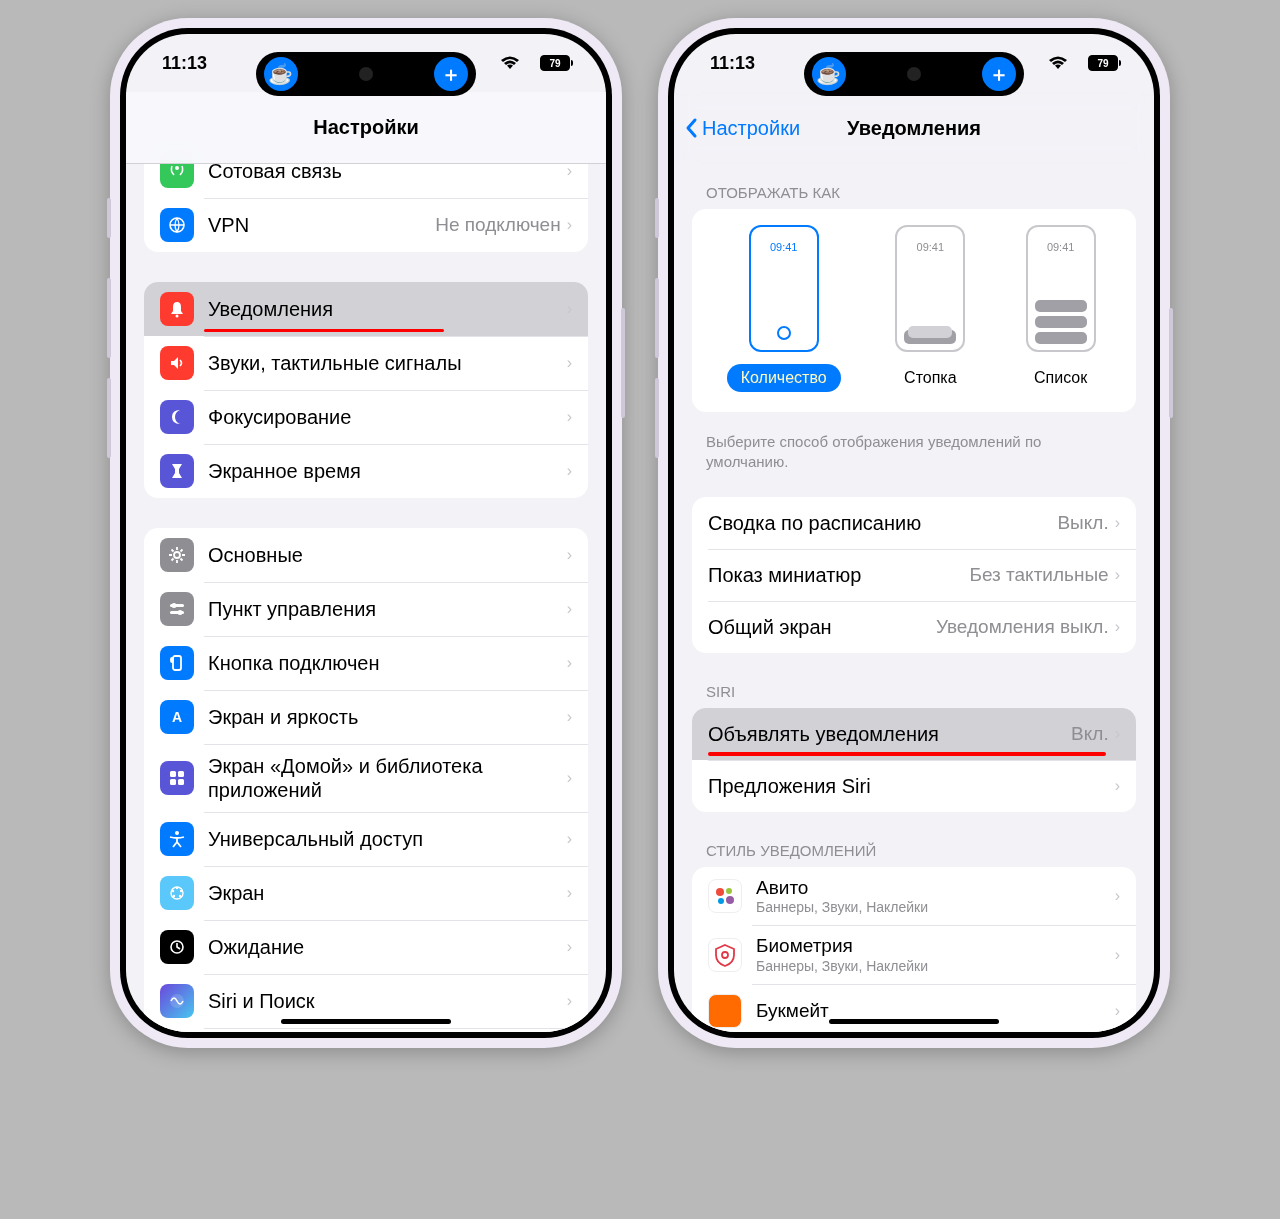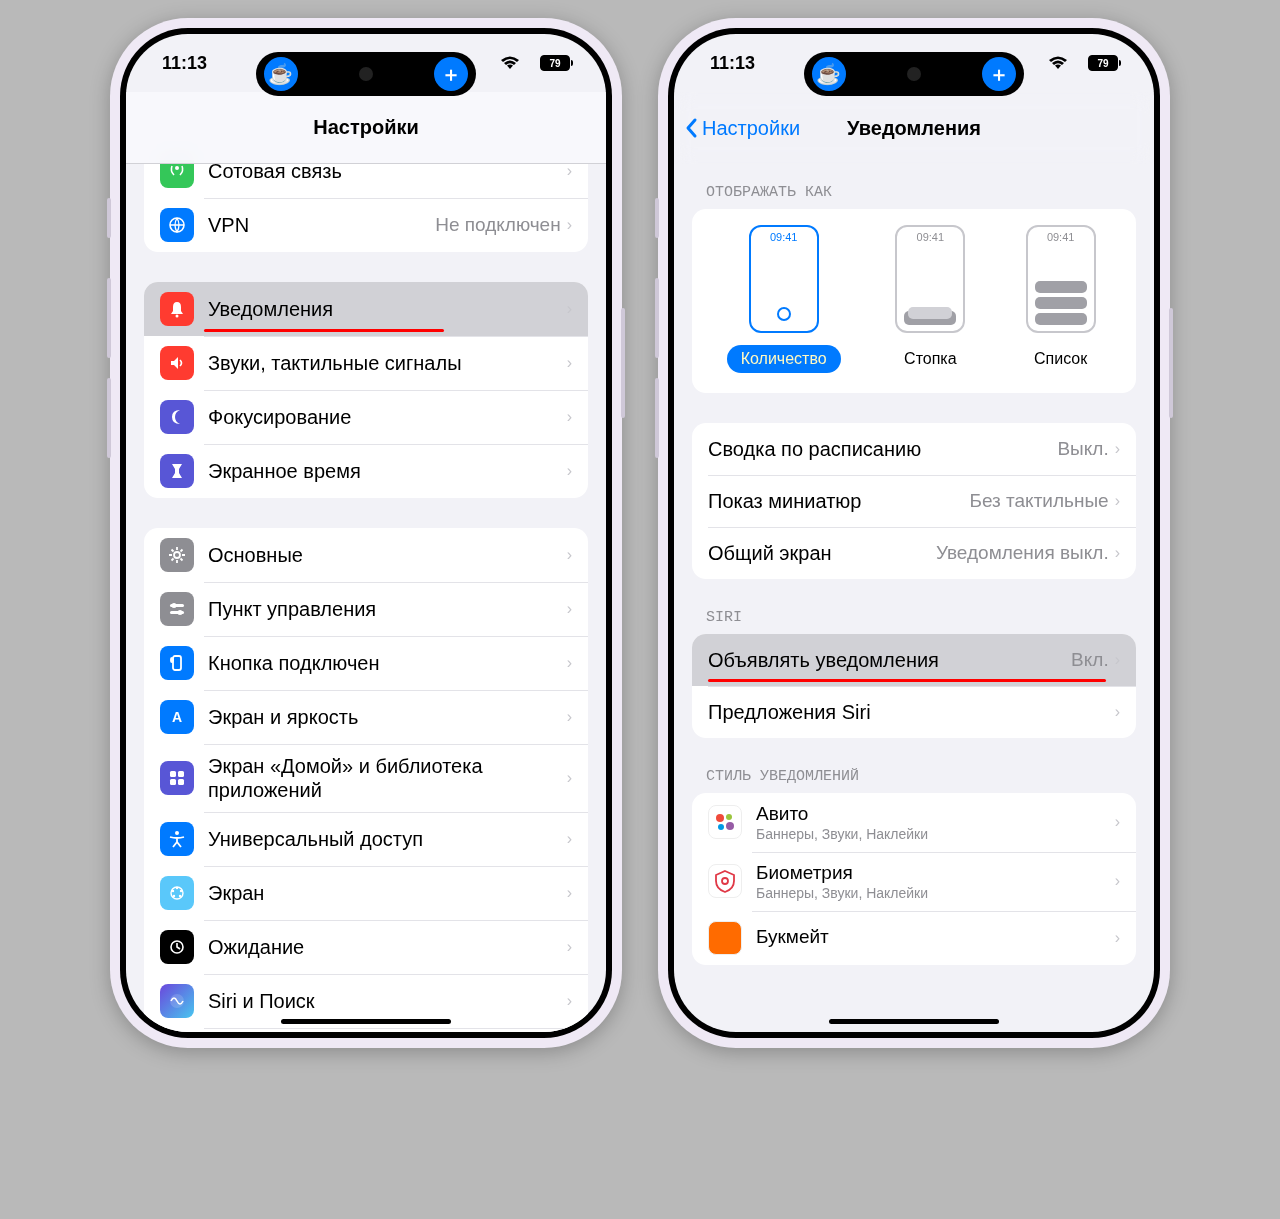--- a/index.html
+++ b/index.html
@@ -23,41 +23,41 @@
 .nav-bar.no-border { border-bottom: none; background: transparent; }
 .nav-title { font-size: 20px; font-weight: 600; color: #000; }
 .nav-back { position: absolute; left: 10px; display: flex; align-items: center; color: #007aff; font-size: 20px; font-weight: 400; }
 .nav-back svg { margin-right: 2px; }
 
 .content { position: absolute; top: 130px; left: 0; right: 0; bottom: 0; overflow: hidden; }
 .content-scroll { padding: 0; }
 .p1 .content { top: 130px; }
 
 .section { margin: 0 18px 30px 18px; background: #fff; border-radius: 14px; overflow: hidden; }
-.section-header { font-size: 15px; color: #8e8e93; padding: 0 32px 8px 32px; text-transform: none; font-family: Liberation Mono, monospace; }
+.section-header { font-size: 15px; color: #8e8e93; padding: 0 32px 8px 32px; text-transform: none; }
 .row { display: flex; align-items: center; min-height: 52px; padding: 10px 16px 10px 16px; position: relative; }
 .row + .row::before { content: ""; position: absolute; left: 60px; right: 0; top: 0; height: 0.5px; background: #e3e3e8; }
 .row.noicon + .row.noicon::before, .row.noicon:first-child + .row::before { left: 16px; }
 .row.noicon::before { left: 16px; }
 .row .icon { width: 34px; height: 34px; border-radius: 8px; margin-right: 14px; flex-shrink: 0; display: flex; align-items: center; justify-content: center; color: #fff; font-size: 18px; }
 .row .label { font-size: 20px; color: #000; flex: 1; line-height: 1.2; }
 .row .sublabel { font-size: 14px; color: #8e8e93; }
 .row .col { display: flex; flex-direction: column; flex: 1; }
 .row .value { font-size: 19px; color: #8e8e93; margin-right: 6px; }
 .row .chev { color: #c7c7cc; }
 .row.hl { background: #d1d1d6; }
 .underline { position: absolute; height: 3.5px; background: #ff0000; border-radius: 2px; }
 
 .ic-green{background:#34c759}.ic-blue{background:#007aff}.ic-red{background:#ff3b30}.ic-red2{background:#ff3b30}
 .ic-indigo{background:#5856d6}.ic-grey{background:#8e8e93}.ic-grey2{background:#8e8e93}.ic-teal{background:#5ac8fa}.ic-black{background:#000}
 .ic-purple{background:linear-gradient(135deg,#6b47dc,#48c6ef)}
 
 .display-options { display: flex; justify-content: space-around; padding: 16px 10px 20px 10px; }
 .opt { display: flex; flex-direction: column; align-items: center; gap: 12px; }
-.opt .mini { width: 70px; height: 108px; border-radius: 12px; border: 2.5px solid #c7c7cc; position: relative; display: flex; flex-direction: column; align-items: center; padding: 4px 5px; }
+.opt .mini { width: 70px; height: 127px; border-radius: 12px; border: 2.5px solid #c7c7cc; position: relative; display: flex; flex-direction: column; align-items: center; padding: 14px 5px; }
 .opt.sel .mini { border-color: #007aff; }
 .opt .mini .time { font-size: 11px; font-weight: 500; color: #8e8e93; }
 .opt.sel .mini .time { color: #007aff; }
 .opt .mini .stack2{position:absolute;bottom:6px;width:52px;height:14px;background:#a0a0a6;border-radius:5px}
 .opt .mini .stack2b{position:absolute;bottom:12px;width:44px;height:12px;background:#d1d1d6;border-radius:5px}
 .opt .mini .l1{position:absolute;bottom:6px;width:52px;height:12px;background:#a0a0a6;border-radius:5px}
 .opt .mini .l2{position:absolute;bottom:22px;width:52px;height:12px;background:#a0a0a6;border-radius:5px}
 .opt .mini .l3{position:absolute;bottom:38px;width:52px;height:12px;background:#a0a0a6;border-radius:5px}
 .opt .tag { font-size: 16px; color: #000; padding: 5px 14px; border-radius: 16px; }
 .opt.sel .tag { background: #007aff; color: #fef9c3; }
@@ -353,20 +353,21 @@
             <div class="mini">
               <span class="time">09:41</span>
               <div class="l1"></div>
                       <div class="l2"></div>
                       <div class="l3"></div>
             </div>
             <span class="tag">Список</span>
           </div>
         </div>
       </div>
+      <div class="section-footer" style="margin-top:-20px; margin-bottom:24px">Выберите способ отображения уведомлений по умолчанию.</div>
 
       <div class="section">
         <div class="row noicon">
           <span class="label">Сводка по расписанию</span>
           <span class="value">Выкл.</span>
           <span class="chev">›</span>
         </div>
         <div class="row noicon">
           <span class="label">Показ миниатюр</span>
           <span class="value">Без тактильные</span>

